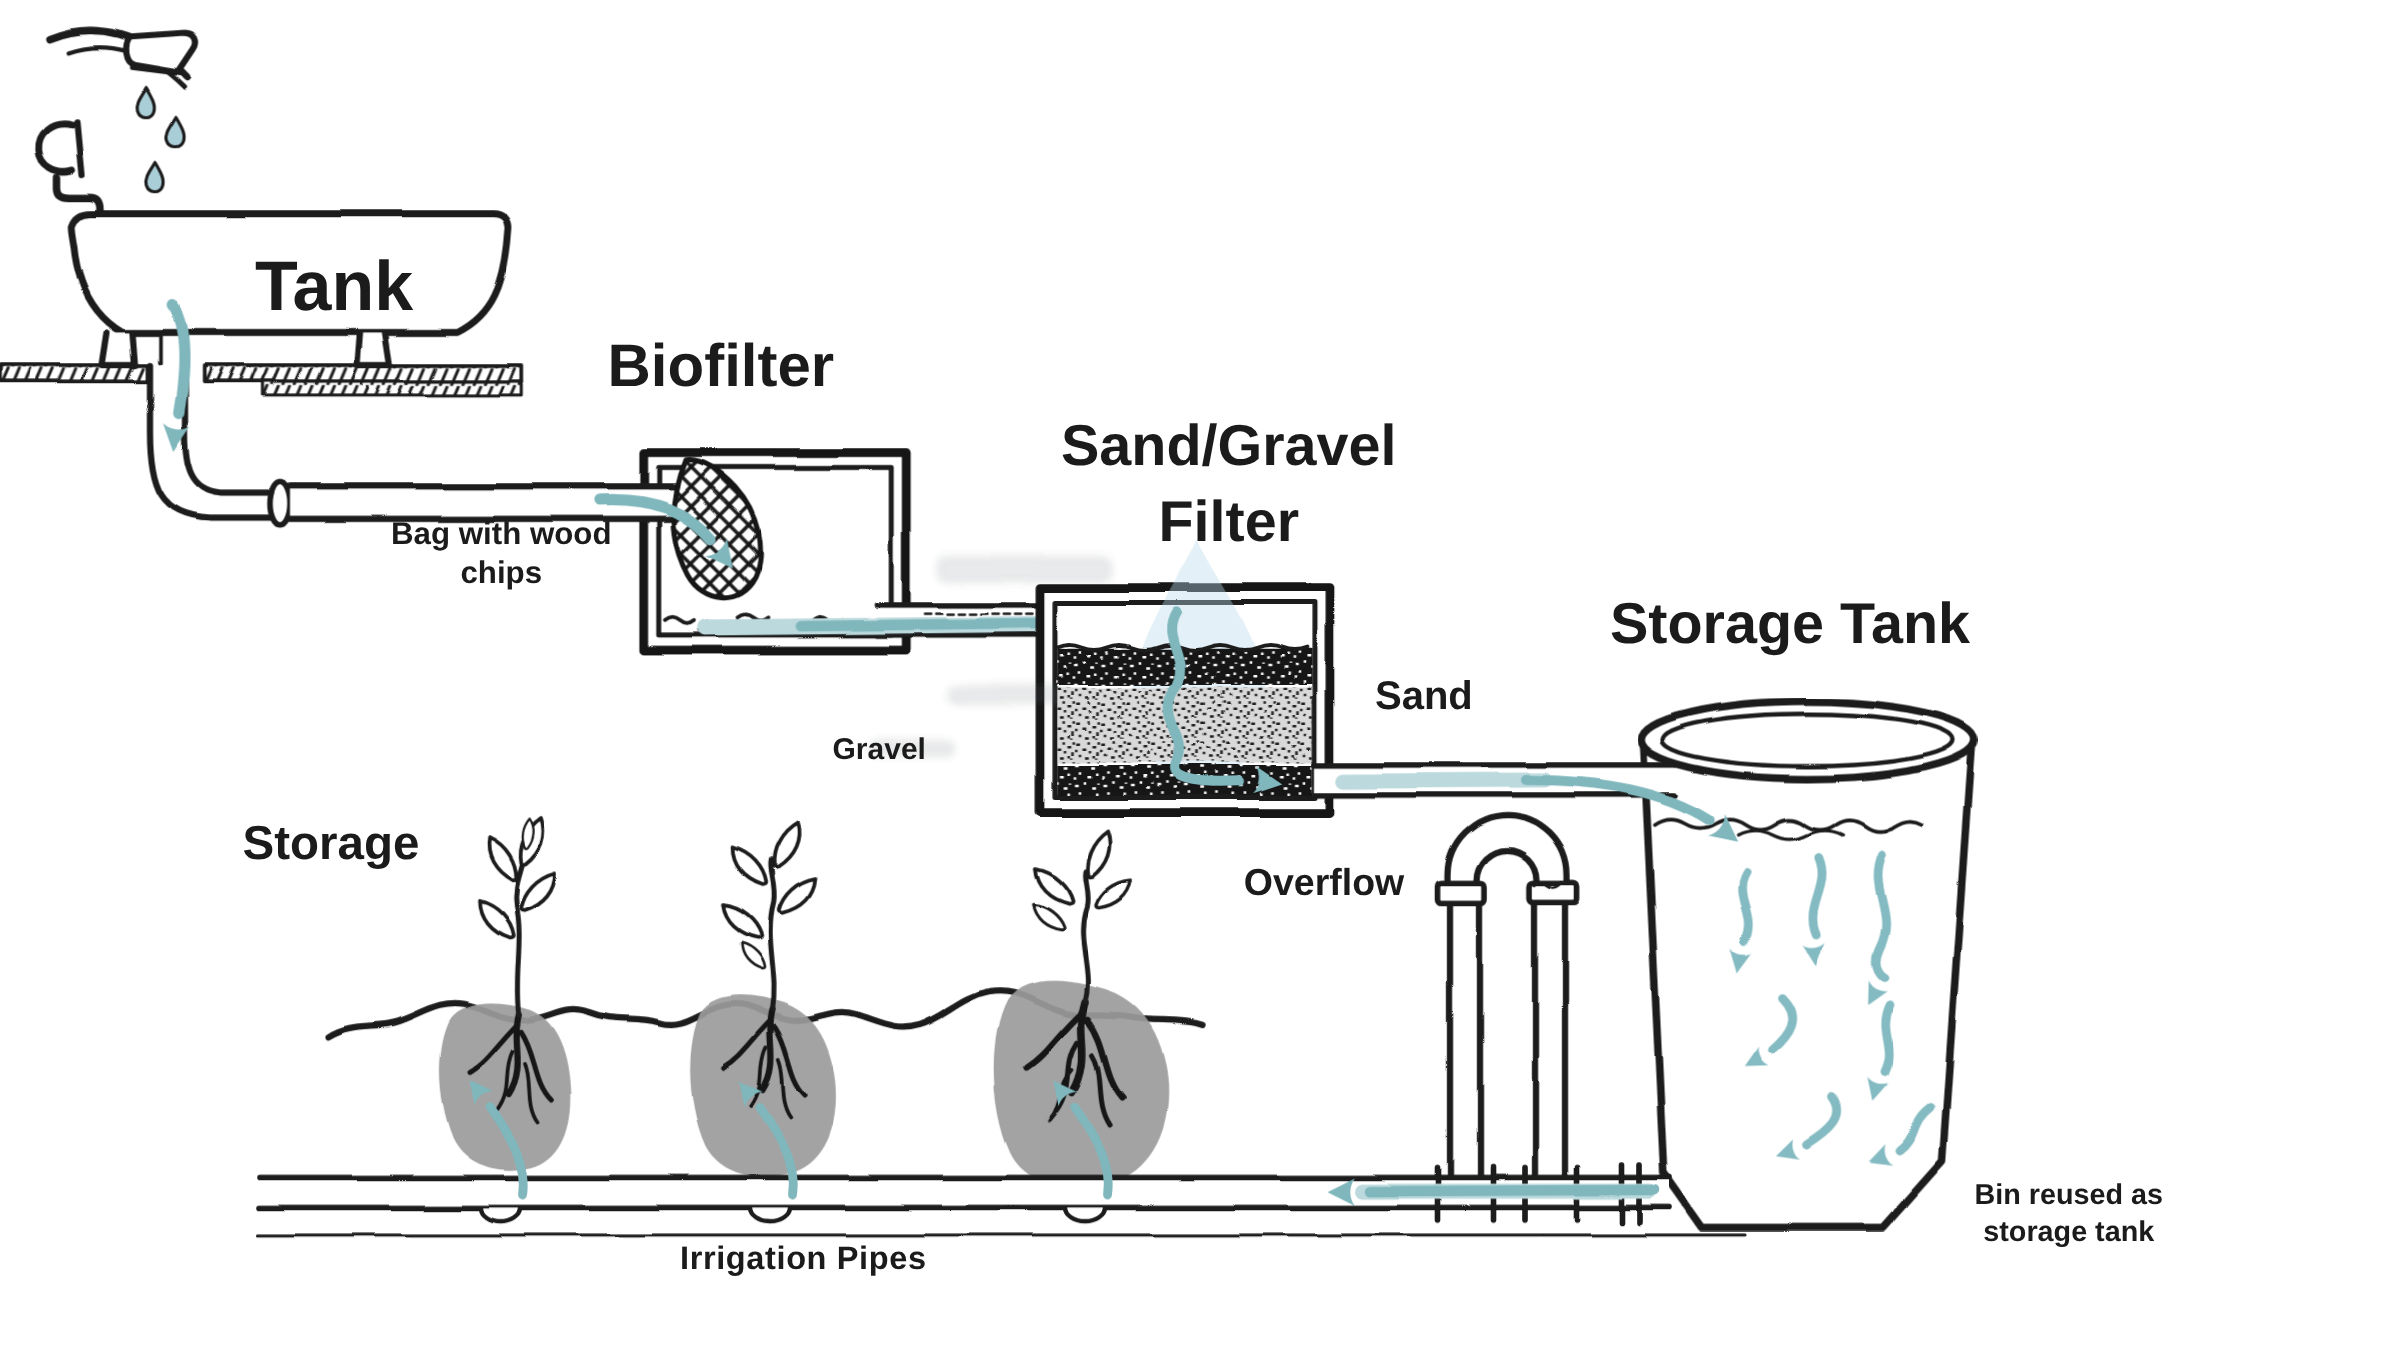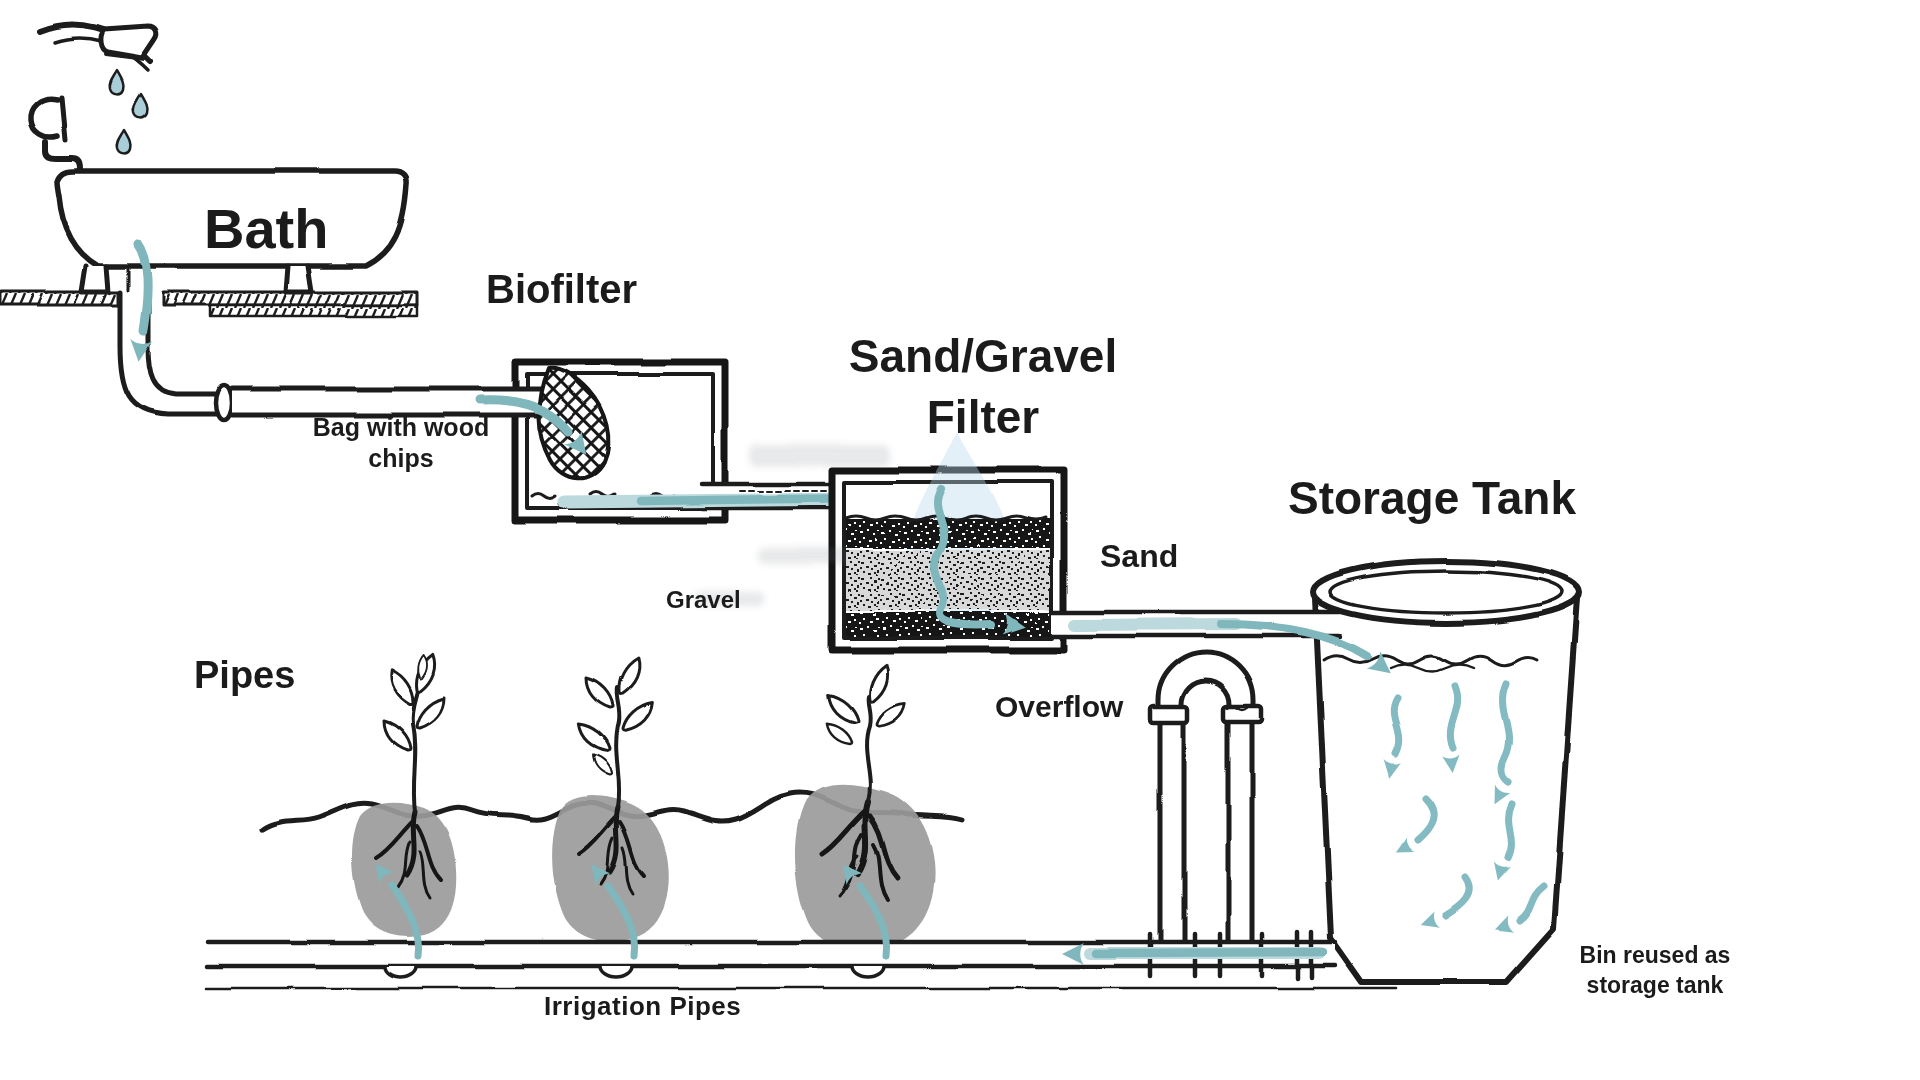--- a/index.html
+++ b/index.html
@@ -2,21 +2,21 @@
 <html><head>
 <meta charset="utf-8">
 <style>
   html,body{margin:0;padding:0;background:#fff;}
   .stage{position:relative;width:1920px;height:1080px;background:#fff;overflow:hidden;
          font-family:"Liberation Sans",sans-serif;color:#1b1b1b;}
   .stage svg{position:absolute;left:0;top:0;}
   .lbl{position:absolute;font-weight:700;color:#1b1b1b;white-space:nowrap;line-height:1.15;}
   .lbl.center{text-align:center;white-space:normal;}
   .bath{left:204px;top:197px;font-size:56px;}
-  .biofilter{left:486px;top:266px;font-size:40px;}
+  .biofilter{left:486px;top:266px;font-size:48px;}
   .bag{left:296px;top:412px;width:210px;font-size:25px;line-height:1.22;}
   .sg{left:798px;top:326px;width:370px;font-size:46px;line-height:1.32;}
   .sand{left:1100px;top:538px;font-size:32px;}
   .gravel{left:666px;top:586px;font-size:24px;}
   .storage{left:1288px;top:472px;font-size:46px;}
   .overflow{left:995px;top:690px;font-size:30px;}
   .plants{left:194px;top:654px;font-size:38px;}
   .irrigation{left:544px;top:992px;font-size:26px;letter-spacing:.5px;}
   .bin{left:1563px;top:940px;width:184px;font-size:23px;line-height:1.32;}
 </style>
@@ -311,34 +311,34 @@
       <use href="#ah" transform="translate(386,878) rotate(-128) scale(0.85)" fill="#7fb7bd" stroke="none"></use>
       <path d="M 634,956 C 638,930 622,906 608,886"></path>
       <use href="#ah" transform="translate(602,878) rotate(-128) scale(0.85)" fill="#7fb7bd" stroke="none"></use>
       <path d="M 886,956 C 890,930 874,906 860,886"></path>
       <use href="#ah" transform="translate(854,878) rotate(-128) scale(0.85)" fill="#7fb7bd" stroke="none"></use>
     </g>
 
   </g>
 </svg>
 
-<div class="lbl bath">Bath</div>
+<div class="lbl bath">Tank</div>
 <div class="lbl biofilter">Biofilter</div>
 <div class="lbl sg center">
   <span>Sand/Gravel</span><br>
   <span>Filter</span>
 </div>
 <div class="lbl bag center">
   <span>Bag with wood</span><br>
   <span>chips</span>
 </div>
 <div class="lbl sand">Sand</div>
 <div class="lbl gravel">Gravel</div>
 <div class="lbl storage">Storage Tank</div>
 <div class="lbl overflow">Overflow</div>
-<div class="lbl plants">Pipes</div>
+<div class="lbl plants">Storage</div>
 <div class="lbl irrigation">Irrigation Pipes</div>
 <div class="lbl bin center">
   <span>Bin reused as</span><br>
   <span>storage tank</span>
 </div>
 
 </div>
 
 </body></html>

